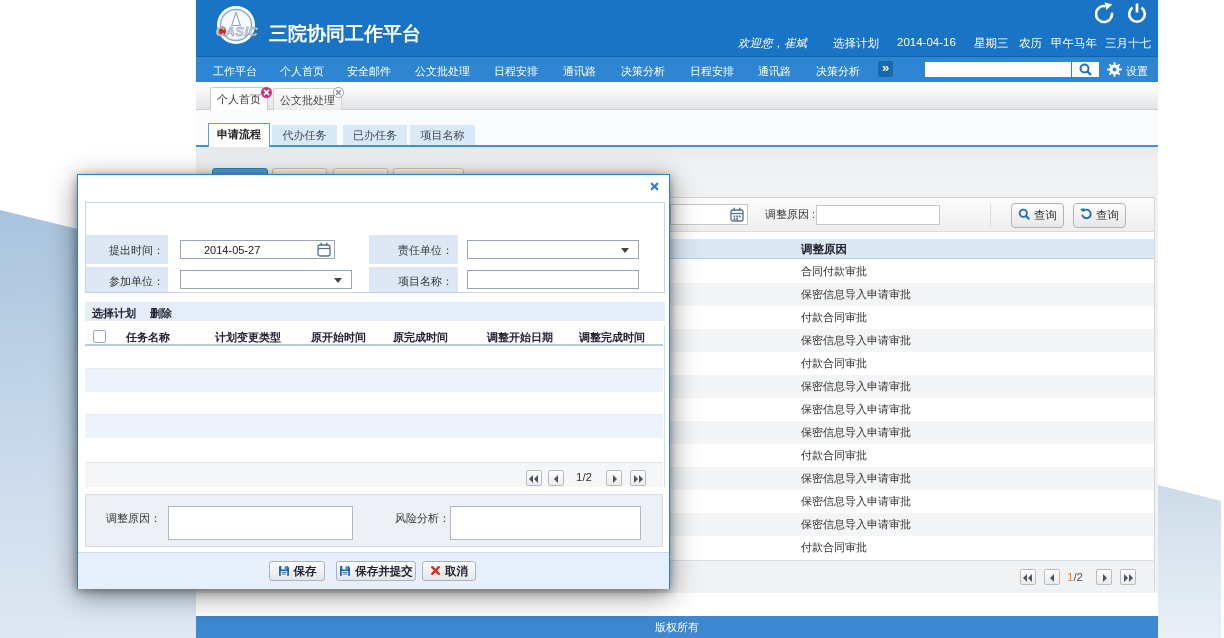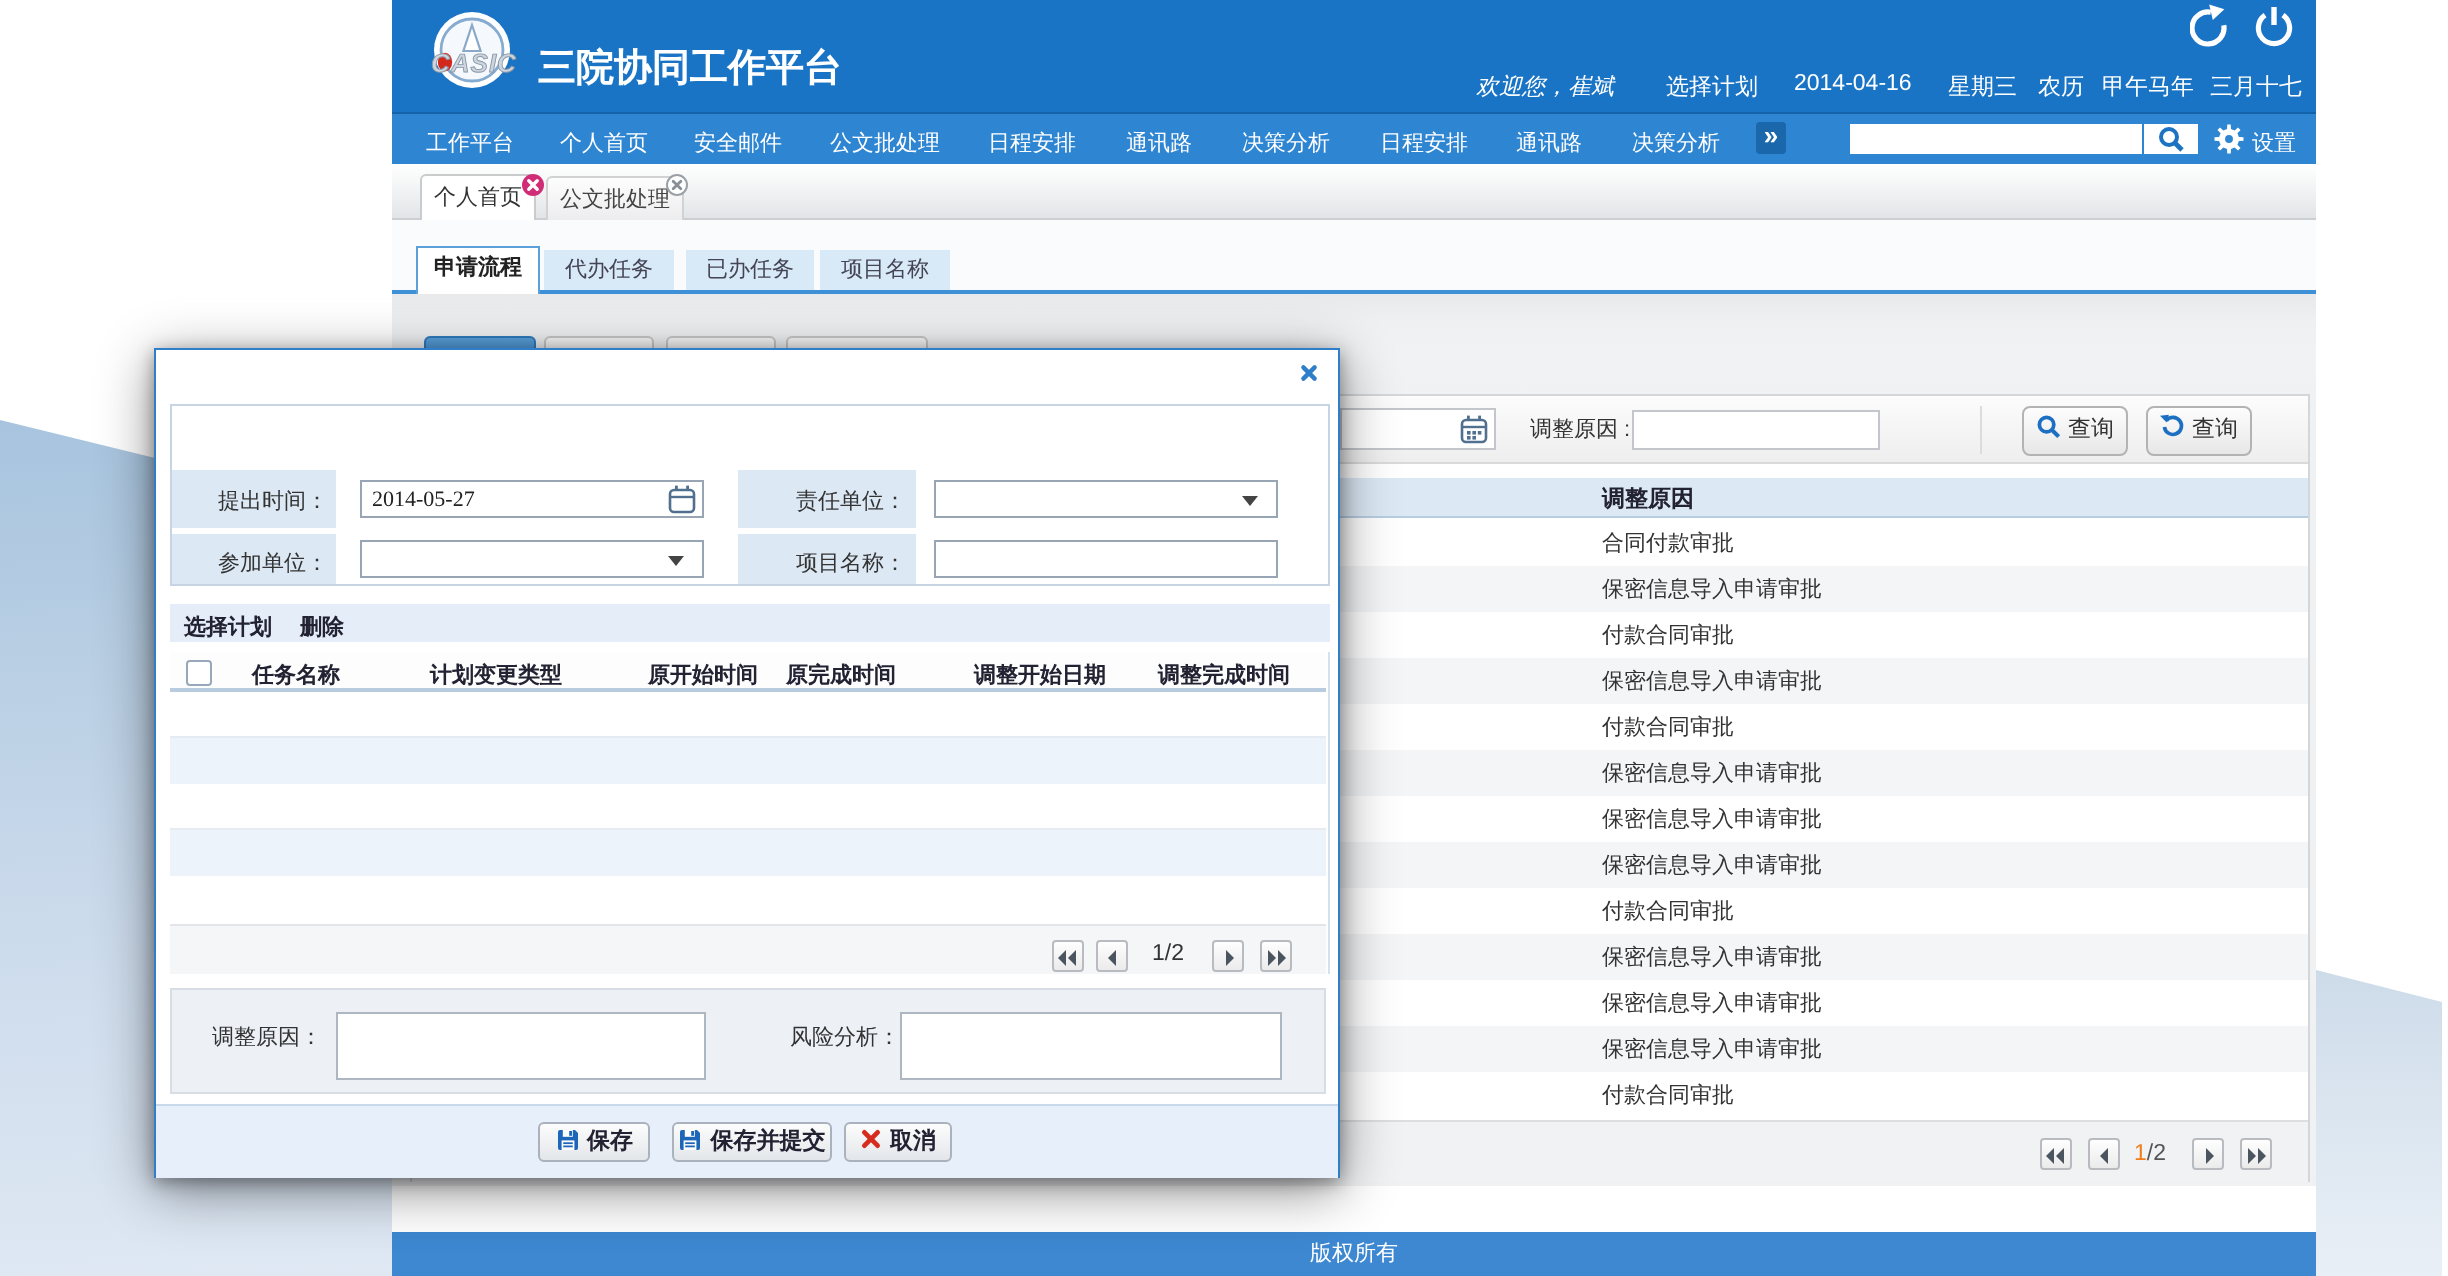--- a/index.html
+++ b/index.html
@@ -298,21 +298,21 @@
             <line x1="10.3" y1="4.7" x2="4.7" y2="10.3"></line>
           </g>
         </svg>
     </div>
     <div id="mform" class="abs">
       <div class="frow" style="top:32px;">
         <div class="fcell" style="left:0;width:82px;"></div>
         <div class="fcell" style="left:283px;width:89px;"></div>
         <div class="flabel" style="left:0;top:8px;width:78px;">提出时间：</div>
         <div class="flabel" style="left:283px;top:8px;width:84px;">责任单位：</div>
-        <div class="finp" style="left:94px;top:5px;width:172px;color:#222;line-height:18px;padding-left:5px;font-family:Liberation Serif, serif;">2014-05-27
+        <div class="finp" style="left:94px;top:5px;width:155px;color:#222;line-height:18px;padding-left:23px;">2014-05-27
           <svg style="position:absolute;right:2px;top:1px;" width="16" height="16" viewBox="0 0 16 16">
             <rect x="2" y="3" width="12" height="11" rx="2" fill="none" stroke="#51708f" stroke-width="1.3"></rect>
             <line x1="2" y1="6.5" x2="14" y2="6.5" stroke="#51708f" stroke-width="1.2"></line>
             <line x1="5.2" y1="0.8" x2="5.2" y2="3.4" stroke="#51708f" stroke-width="1.4"></line>
             <line x1="10.8" y1="0.8" x2="10.8" y2="3.4" stroke="#51708f" stroke-width="1.4"></line>
           </svg>
         </div>
         <div class="finp" style="left:381px;top:5px;width:172px;">
             <i class="dtri" style="right:9px;top:7px;"></i>
           </div>
@@ -329,21 +329,21 @@
       </div>
     </div>
     <div class="abs" style="left:7px;top:127px;width:580px;height:19px;background:#e5eef8;"></div>
     <span class="mlink" style="left:14px;top:131px;">选择计划</span>
     <span class="mlink" style="left:72px;top:131px;">删除</span>
     <div class="abs" style="left:7px;top:151px;width:580px;height:161px;border-left:1px solid #d6e1ee;border-right:1px solid #d6e1ee;"></div>
     <div id="mthead" class="abs">
       <div class="abs" style="left:8px;top:4px;width:13px;height:13px;background:#fff;border:1px solid #98a8ba;border-radius:2px;"></div>
       <span class="mth" style="left:41px;">任务名称</span>
       <span class="mth" style="left:130px;">计划变更类型</span>
-      <span class="mth" style="left:239px;">原开始时间</span>
+      <span class="mth" style="left:226px;">原开始时间</span>
       <span class="mth" style="left:308px;">原完成时间</span>
       <span class="mth" style="left:402px;">调整开始日期</span>
       <span class="mth" style="left:494px;">调整完成时间</span>
     </div>
     <div id="mrows" class="abs" style="left:7px;top:171px;width:578px;height:116px;">
       <div class="abs" style="left:0;top:0;width:578px;height:23px;background:#fff;border-bottom:1px solid #e6ebf1;"></div>
       <div class="abs mstripe" style="left:0;top:23px;width:578px;height:23px;"></div>
       <div class="abs" style="left:0;top:46px;width:578px;height:23px;background:#fff;border-bottom:1px solid #e6ebf1;"></div>
       <div class="abs mstripe" style="left:0;top:69px;width:578px;height:23px;"></div>
       <div class="abs" style="left:0;top:92px;width:578px;height:24px;background:#fff;"></div>

